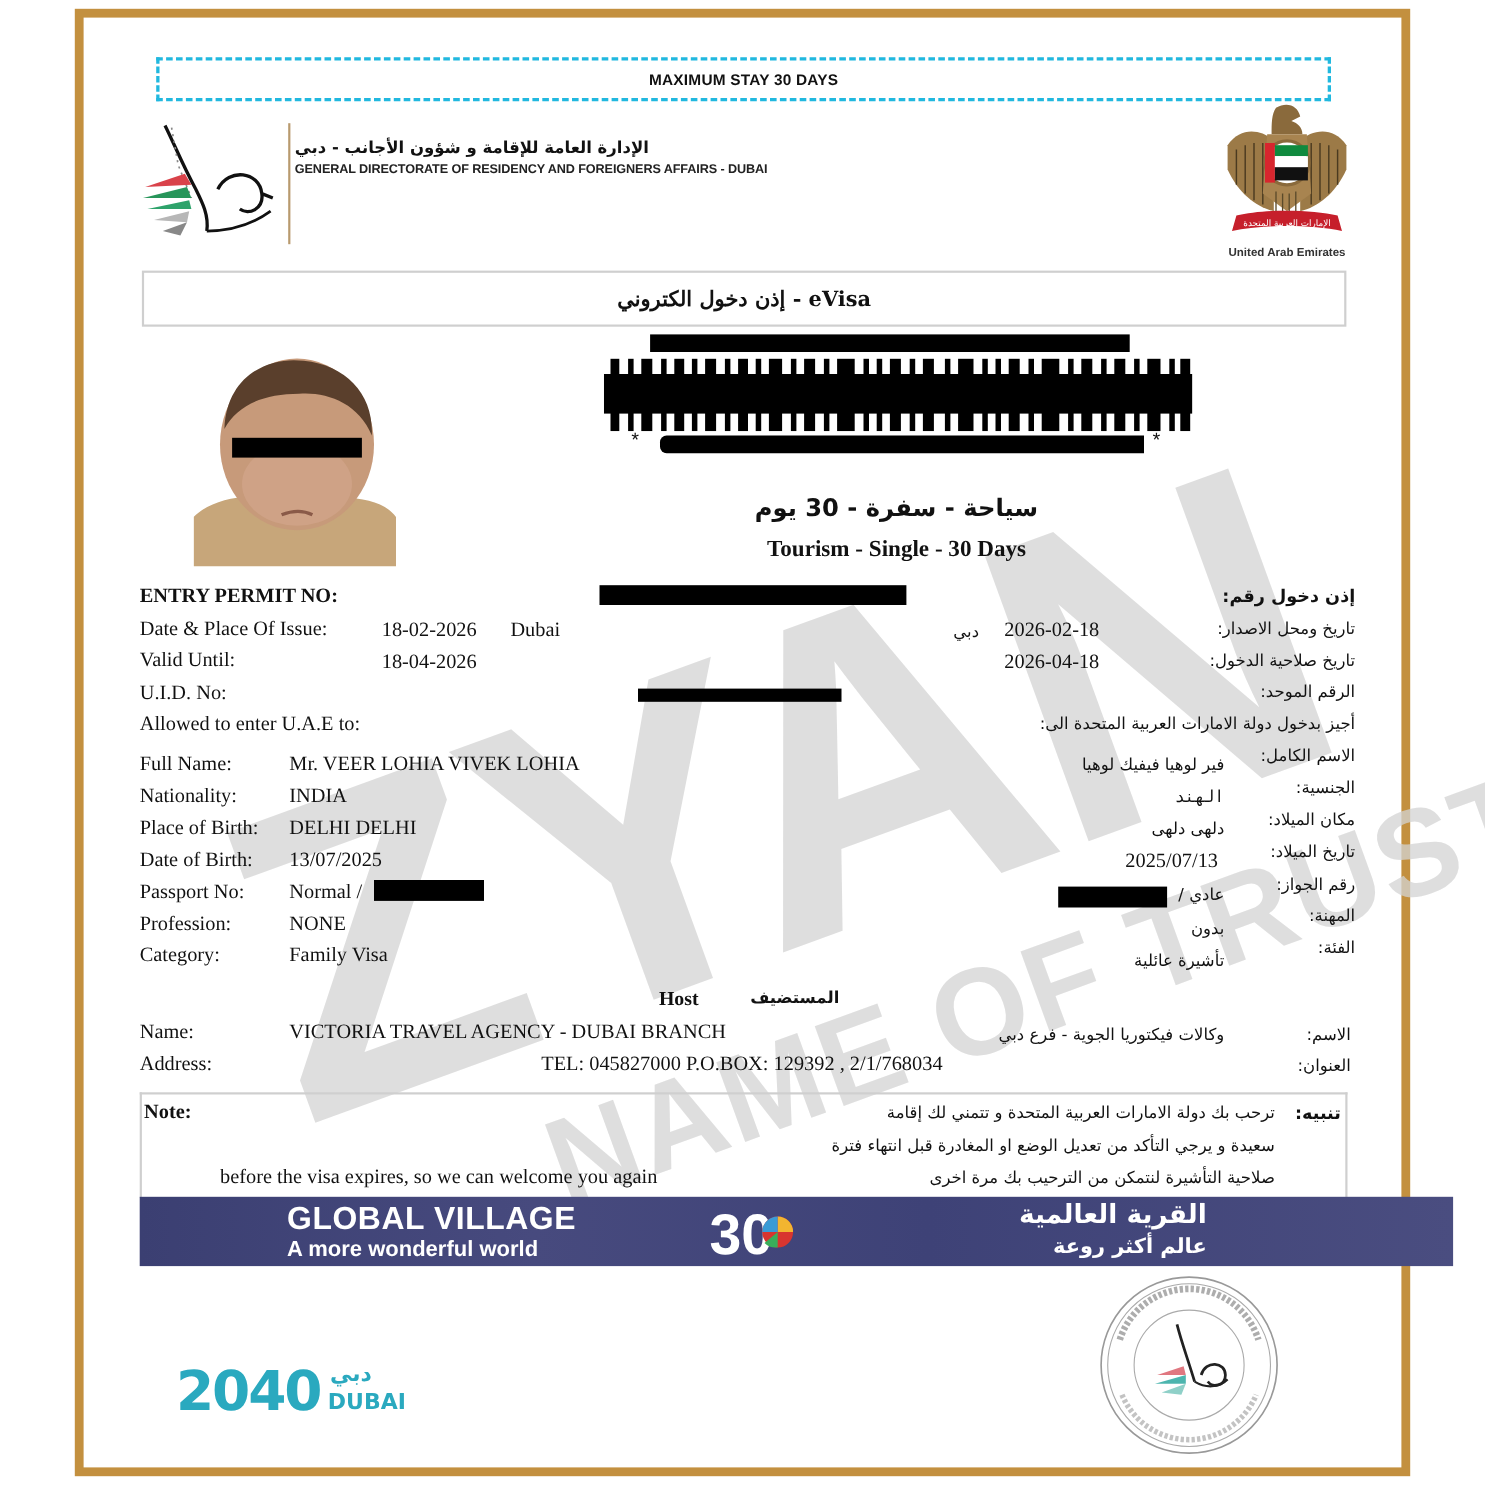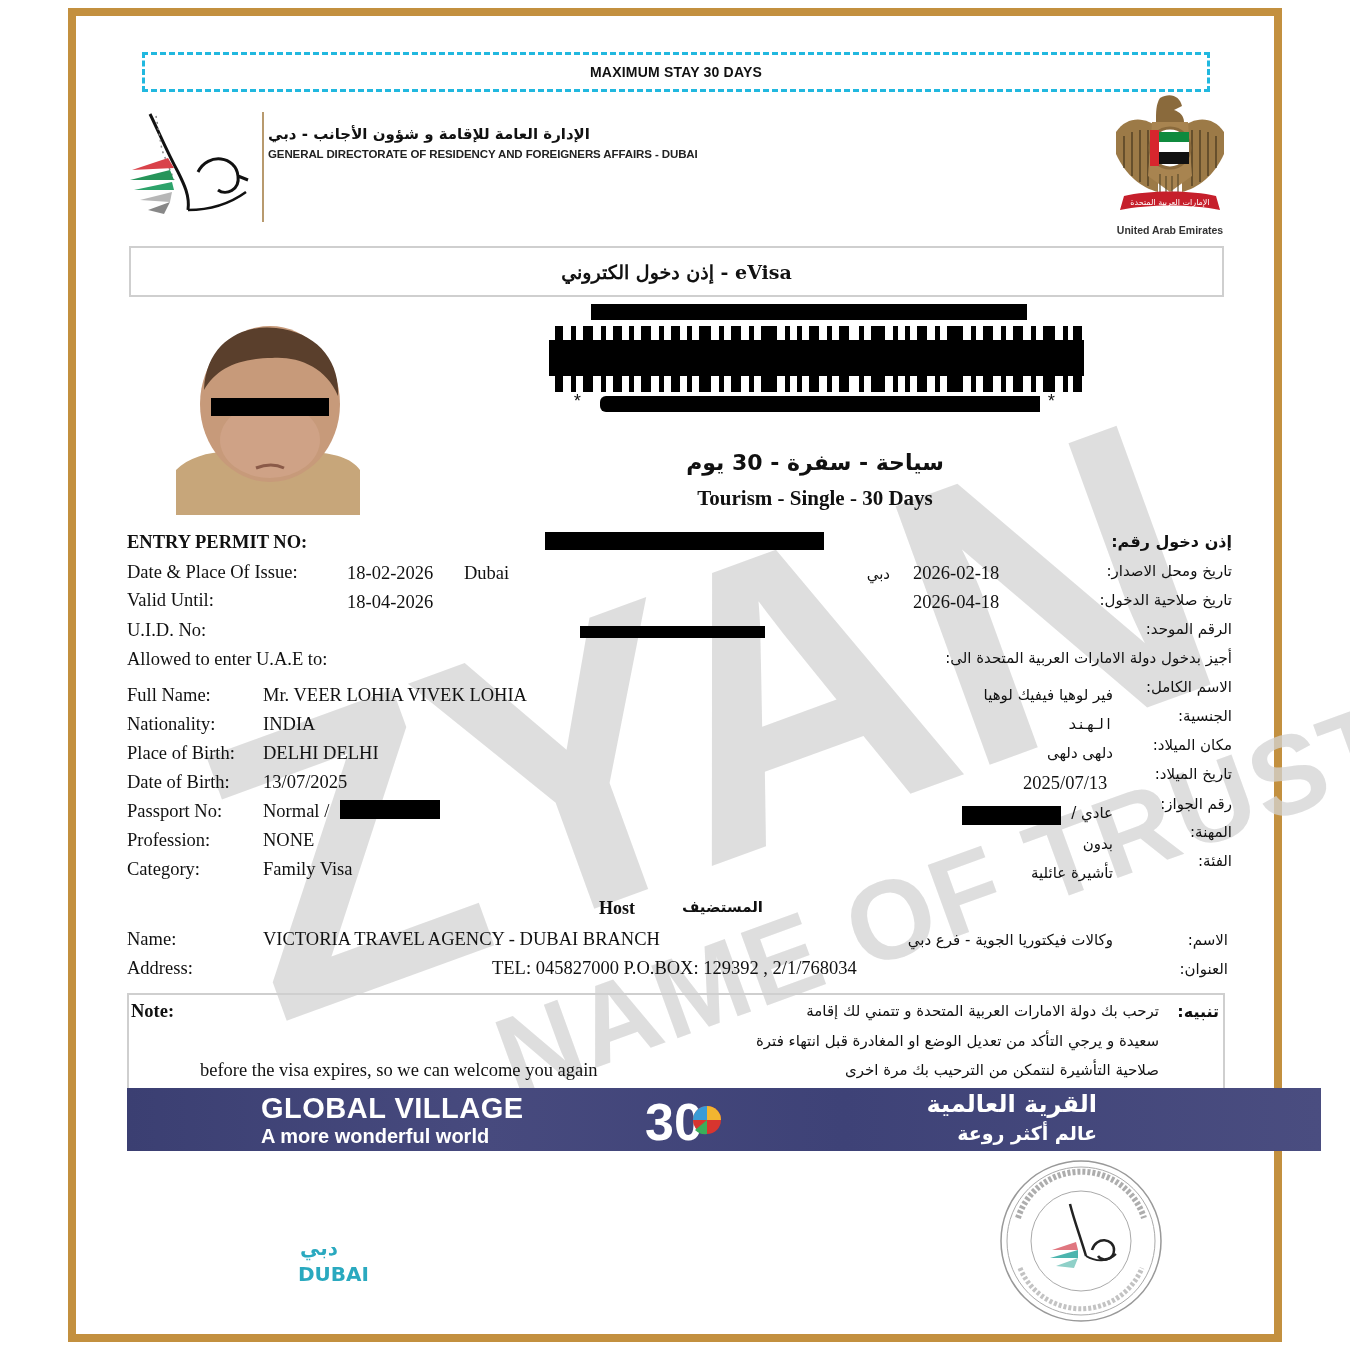--- a/index.html
+++ b/index.html
@@ -267,20 +267,21 @@
     <circle cx="62" cy="30" r="14" fill="#d8352f"></circle>
     <path d="M62 16 A14 14 0 0 1 76 30 L62 30 Z" fill="#f2b530"></path>
     <path d="M48 30 A14 14 0 0 1 62 16 L62 30 Z" fill="#3a9bd6"></path>
     <path d="M50 40 A14 14 0 0 0 62 44 L62 30 Z" fill="#3aae5a"></path>
   </svg>
   <span class="abs gv-ar1">القرية العالمية</span>
   <span class="abs gv-ar2">عالم أكثر روعة</span>
 </div>
 
 <div class="abs dubai2040">
+  <span class="abs" style="left:0;top:2px;font-family:'DejaVu Sans',sans-serif;font-size:50px;font-weight:bold;color:#2aa9bf;letter-spacing:-2px;">2040</span>
   <span class="abs" style="left:140px;top:2px;font-family:'DejaVu Sans',sans-serif;font-size:20px;font-weight:bold;color:#2aa9bf;direction:rtl;">دبي</span>
   <span class="abs" style="left:138px;top:28px;font-family:'DejaVu Sans',sans-serif;font-size:20px;font-weight:bold;color:#2aa9bf;">DUBAI</span>
 </div>
 
 <svg class="abs stamp" viewBox="0 0 166 166">
   <circle cx="83" cy="83" r="80" fill="none" stroke="#999" stroke-width="1.5"></circle>
   <circle cx="83" cy="83" r="74" fill="none" stroke="#aaa" stroke-width="1"></circle>
   <circle cx="83" cy="83" r="50" fill="none" stroke="#aaa" stroke-width="1"></circle>
   <path d="M20 60 A66 66 0 0 1 146 60" fill="none" stroke="#777" stroke-width="6" stroke-dasharray="3 2" opacity="0.6"></path>
   <path d="M22 110 A66 66 0 0 0 144 110" fill="none" stroke="#888" stroke-width="5" stroke-dasharray="3 2" opacity="0.5"></path>

